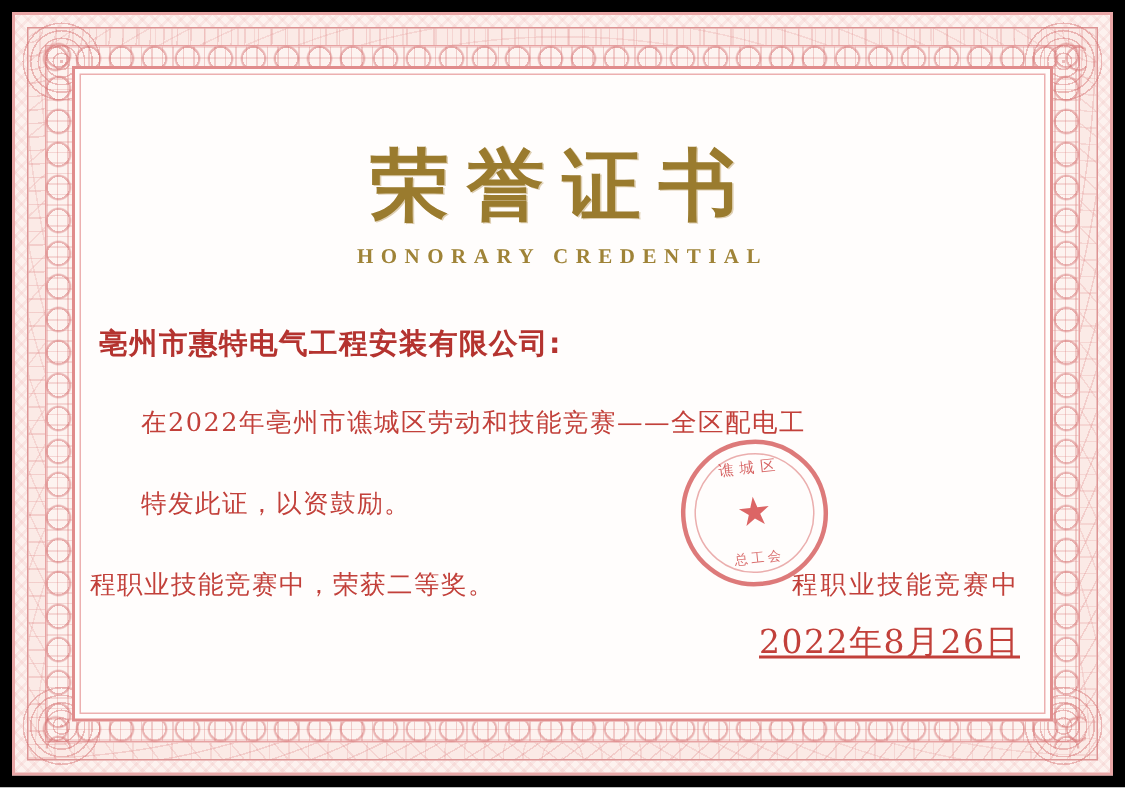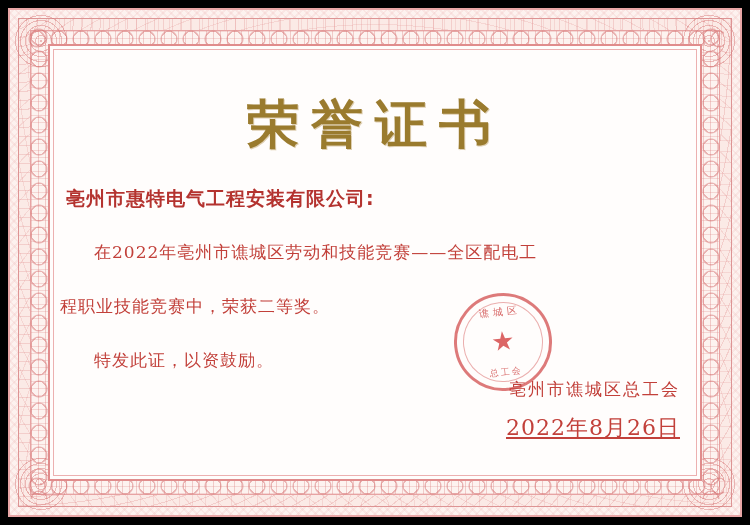--- a/index.html
+++ b/index.html
@@ -250,33 +250,34 @@
   <div class="rosette r-tr"></div>
   <div class="rosette r-bl"></div>
   <div class="rosette r-br"></div>
 
   <div class="frame-inner"></div>
   <div class="frame-inner2"></div>
 
   <div class="content">
 
     <div class="title-zh">荣誉证书</div>
+    <div class="title-en">HONORARY CREDENTIAL</div>
 
     <div class="recipient">亳州市惠特电气工程安装有限公司:</div>
 
     <div class="body-line indent">在2022年亳州市谯城区劳动和技能竞赛——全区配电工</div>
+    <div class="body-line indent">特发此证，以资鼓励。</div>
     <div class="body-line">程职业技能竞赛中，荣获二等奖。</div>
-    <div class="body-line indent">特发此证，以资鼓励。</div>
 
     <div class="seal">
       <div class="ring"></div>
       <div class="seal-top">谯城区</div>
       <div class="star">★</div>
       <div class="seal-bottom">总工会</div>
     </div>
 
     <div class="sign-block">
-      <div class="sign-org">亳州市谯城区总工会</div>
+      <div class="sign-org">程职业技能竞赛中</div>
       <div class="sign-date">2022年8月26日</div>
     </div>
 
   </div>
 </div>
 
 </body></html>

